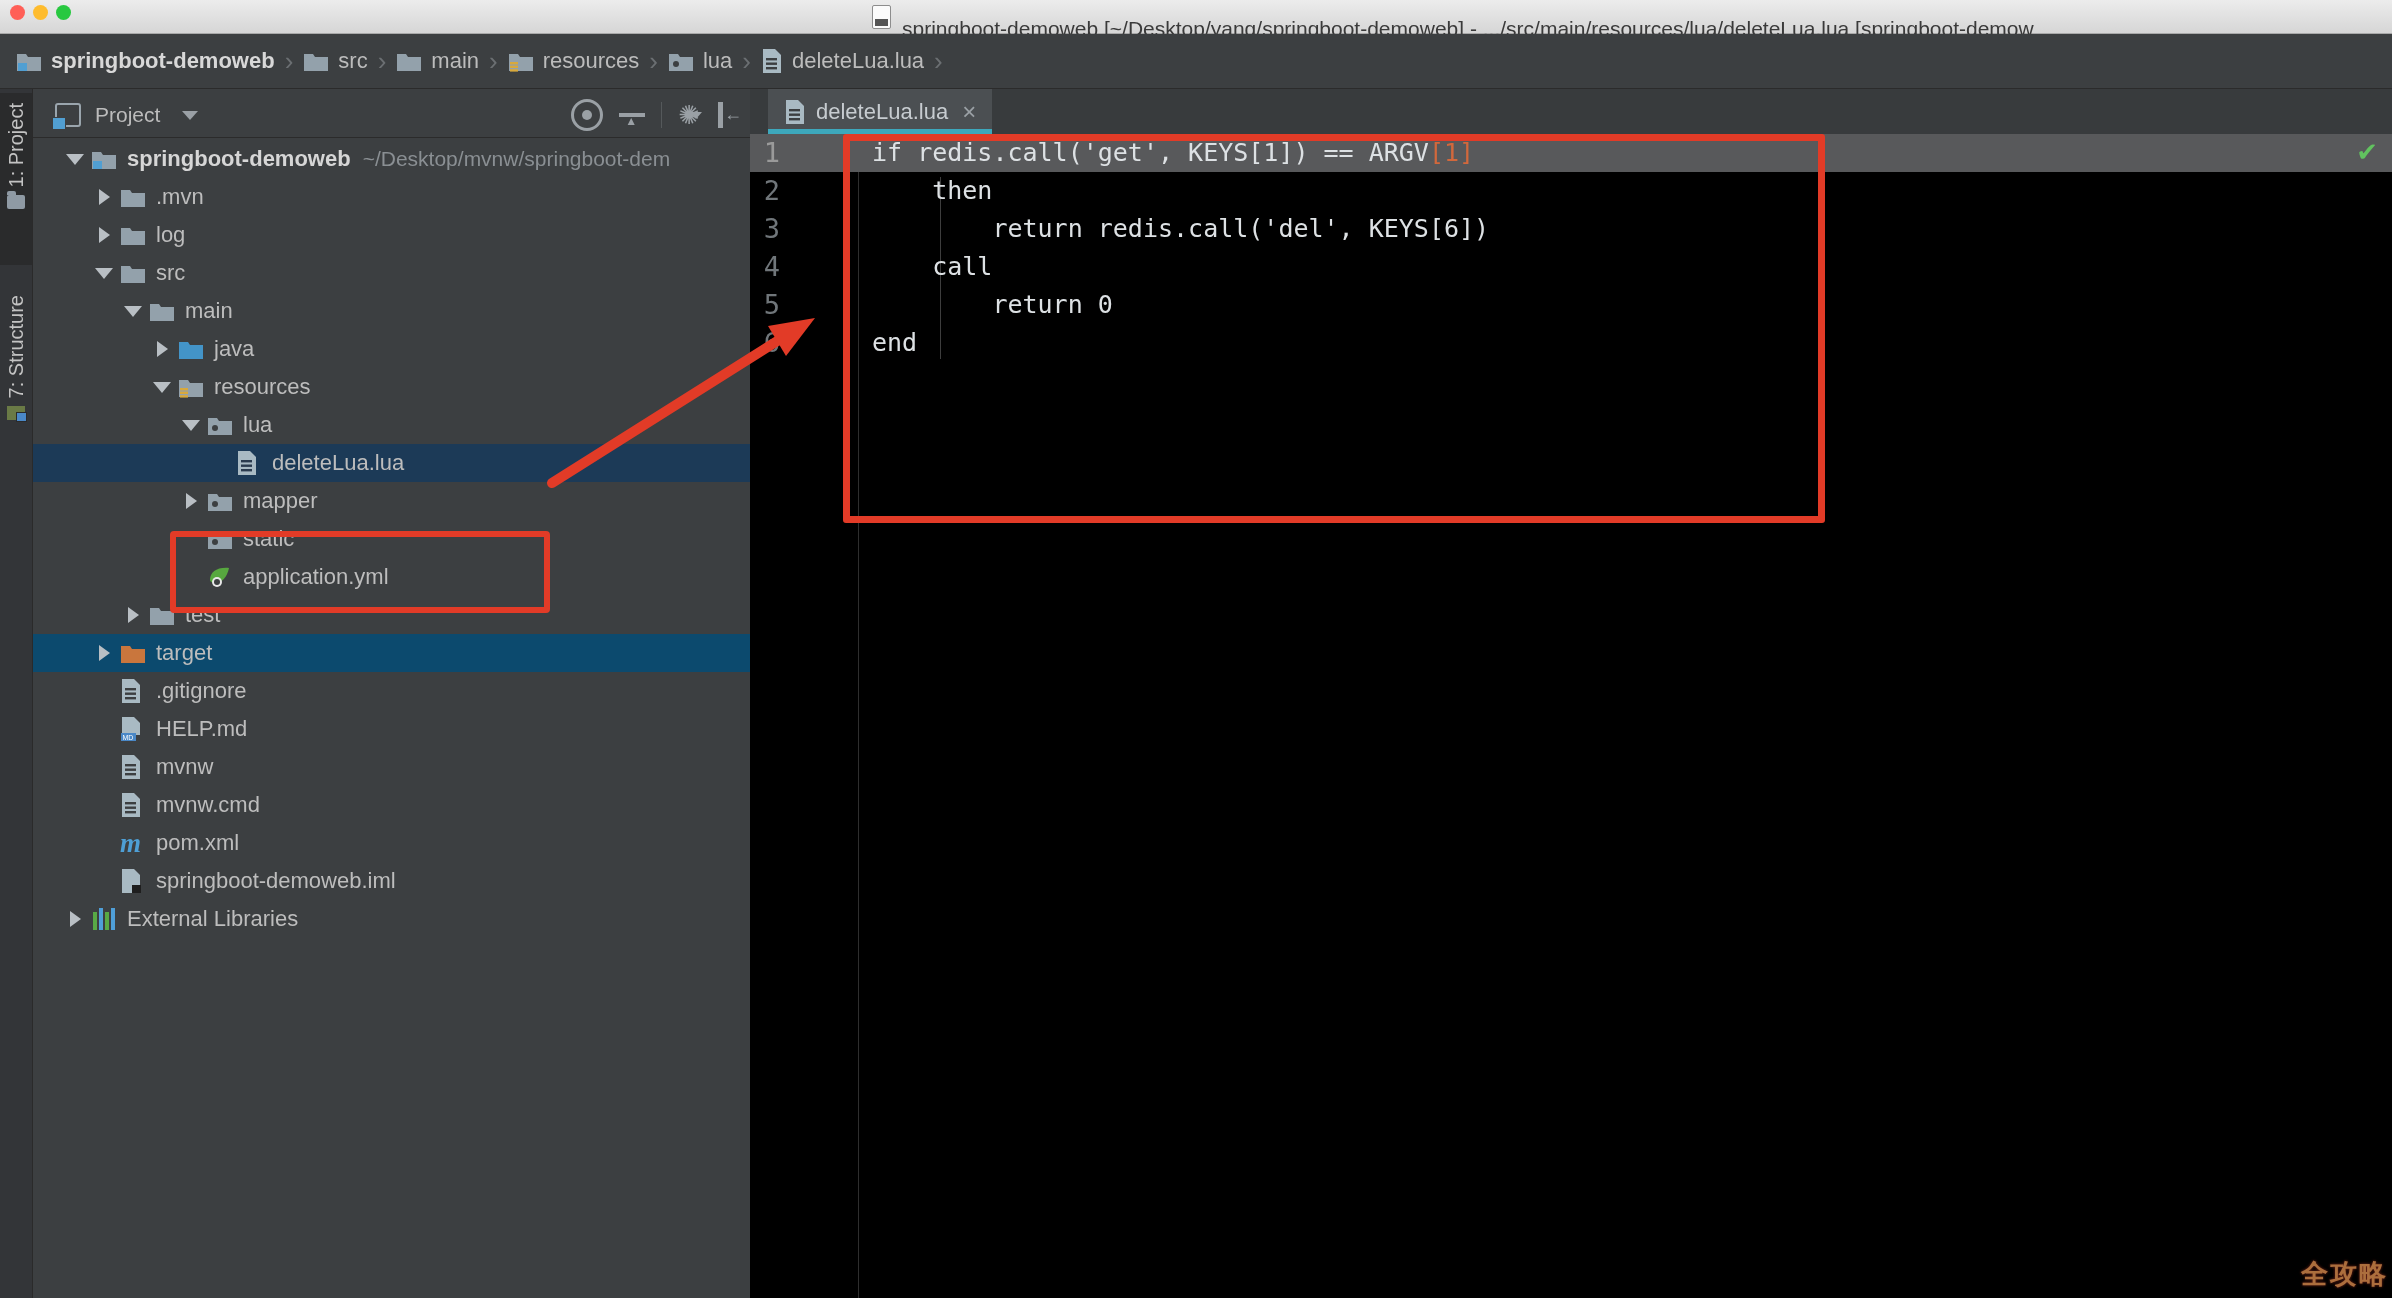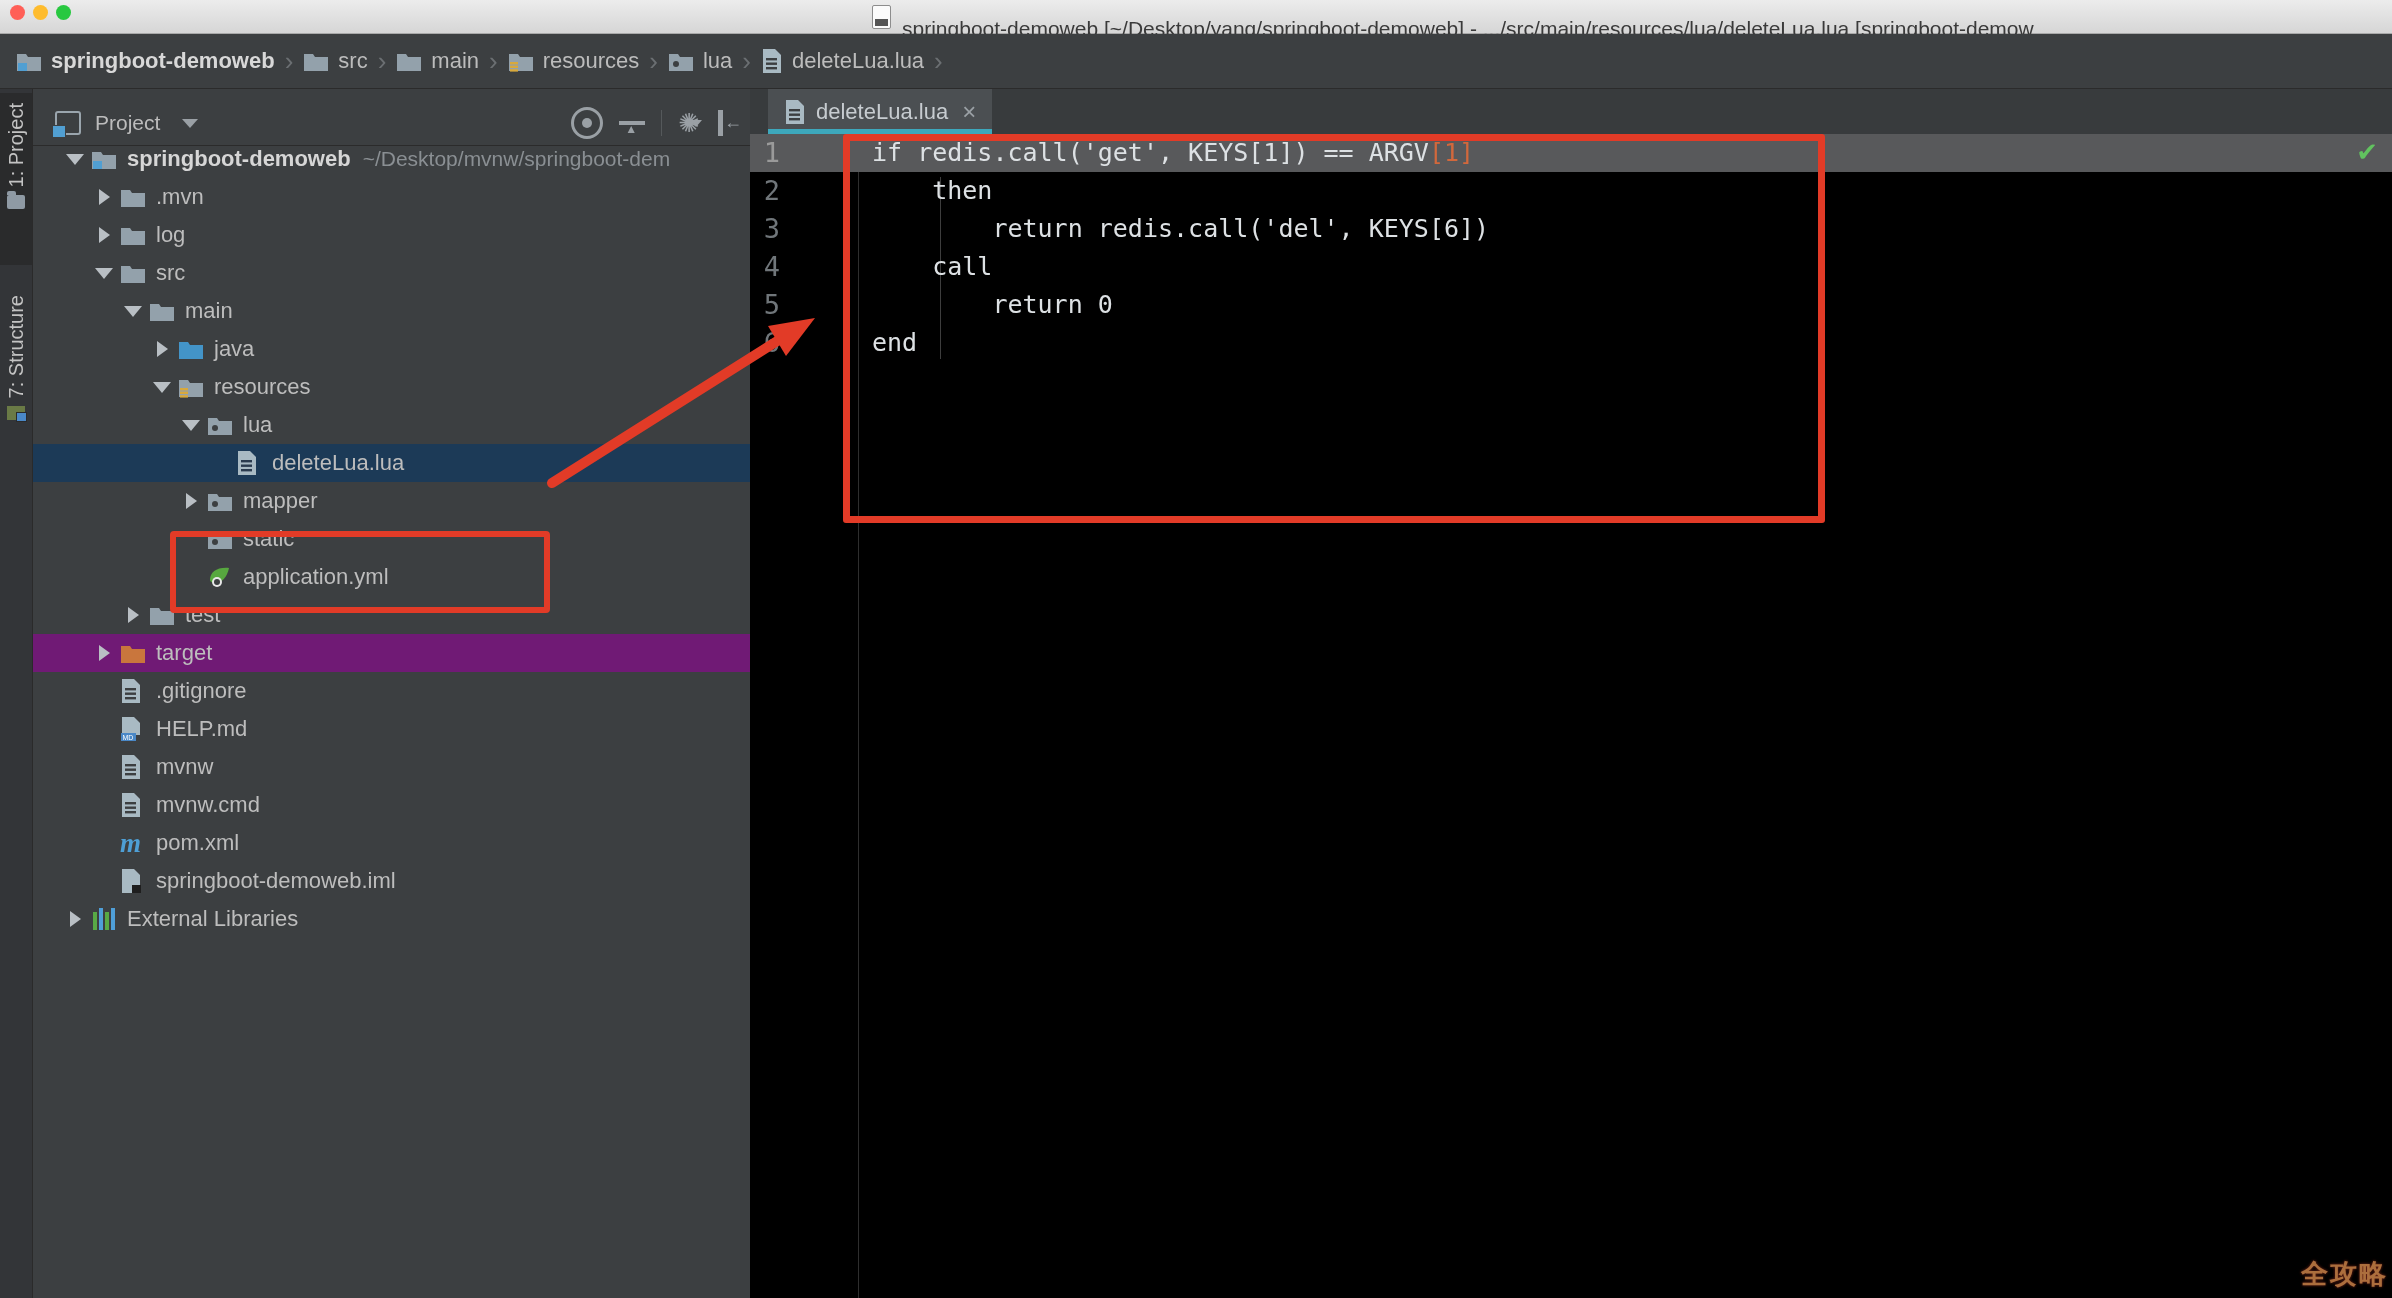--- a/index.html
+++ b/index.html
@@ -42,21 +42,21 @@
   .strip-proj{top:4px;height:172px;}
   .strip-struct{top:196px;height:200px;}
   .mini-folder{width:18px;height:14px;background:#8f9aa4;border-radius:2px;position:relative;}
   .mini-folder::before{content:"";position:absolute;top:-4px;left:0;width:9px;height:4px;background:#8f9aa4;border-radius:2px 2px 0 0;}
   .mini-struct{width:18px;height:14px;position:relative;background:#6a7a46;}
   .mini-struct::after{content:"";position:absolute;right:-2px;bottom:-2px;width:9px;height:8px;background:#4a88c7;border:1px solid #2a2a2a;}
 
   
   .project-panel{position:absolute;left:33px;top:89px;width:717px;height:1209px;
     background:#3c3f41;overflow:hidden;}
-  .panel-header{position:absolute;left:0;top:12px;width:100%;height:44px;
+  .panel-header{position:absolute;left:0;top:4px;width:100%;height:44px;
     border-bottom:1px solid #2b2b2b;display:flex;align-items:center;}
   .ph-icon{margin-left:22px;width:22px;height:20px;border:2px solid #9aa5ad;border-radius:3px;position:relative;}
   .ph-icon::after{content:"";position:absolute;left:-5px;bottom:-5px;width:12px;height:11px;background:#519fd2;border:1px solid #3c3f41;}
   .ph-title{margin-left:14px;font-size:21px;color:#bcbcbc;}
   .ph-caret{margin-left:22px;width:0;height:0;border-left:8px solid transparent;border-right:8px solid transparent;border-top:9px solid #9aa0a5;}
   .ph-actions{position:absolute;right:10px;top:0;height:44px;display:flex;align-items:center;gap:16px;}
   .ph-actions .sep{width:1px;height:26px;background:#55595b;}
   .ico-locate{width:26px;height:26px;border:3px solid #9aa0a5;border-radius:50%;position:relative;}
   .ico-locate::after{content:"";position:absolute;left:50%;top:50%;width:10px;height:10px;margin:-5px 0 0 -5px;background:#9aa0a5;border-radius:50%;}
   .ico-collapse{width:26px;height:26px;position:relative;}
@@ -73,21 +73,21 @@
   .row{height:38px;display:flex;align-items:center;position:relative;}
   .row .indent{flex:0 0 auto;width:var(--ind);}
   .tw{flex:0 0 auto;width:20px;display:flex;justify-content:center;}
   .tw.down::before{content:"";border-left:9px solid transparent;border-right:9px solid transparent;border-top:11px solid #b9bfc4;}
   .tw.right::before{content:"";border-top:8px solid transparent;border-bottom:8px solid transparent;border-left:11px solid #b9bfc4;}
   .ticon{flex:0 0 auto;margin-left:6px;width:28px;display:flex;align-items:center;}
   .row .lbl{margin-left:8px;font-size:22px;color:#bdbdbd;white-space:nowrap;}
   .row .lbl.bold{font-weight:bold;color:#d6d6d6;}
   .row .path{margin-left:12px;font-size:21px;color:#8a8f93;white-space:nowrap;overflow:hidden;}
   .row.selected{background:#1c3a57;}
-  .row.excluded-hl{background:#701a75;}
+  .row.excluded-hl{background:#0c4a6e;}
   .pomlbl{font-size:27px;font-style:italic;font-weight:bold;color:#4e9fd5;font-family:"Liberation Serif",serif;line-height:1;}
 
   
   .tree-rect{position:absolute;left:137px;top:442px;width:380px;height:82px;
     border:6px solid #e23b27;border-radius:4px;box-sizing:border-box;pointer-events:none;}
 
   
   .editor{position:absolute;left:750px;top:89px;width:1642px;height:1209px;background:#000;}
   .tabbar{position:absolute;left:0;top:0;width:100%;height:45px;background:#383b3d;}
   .tab{position:absolute;left:18px;top:0;height:45px;background:#4b4f52;

